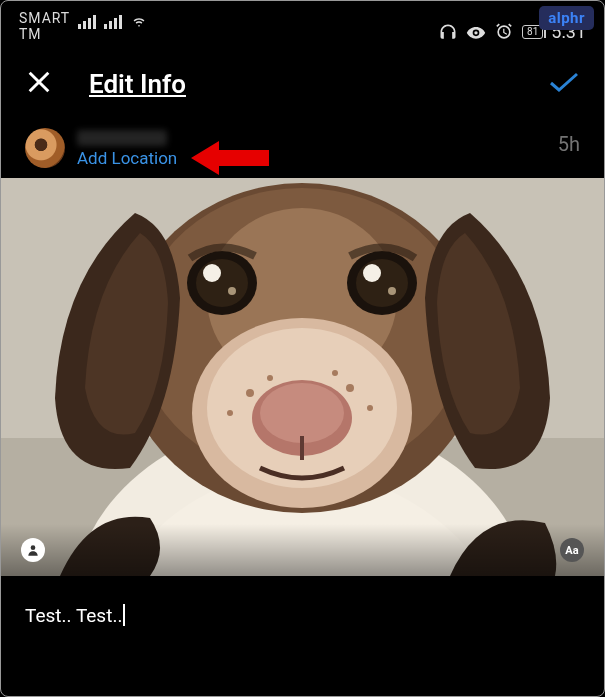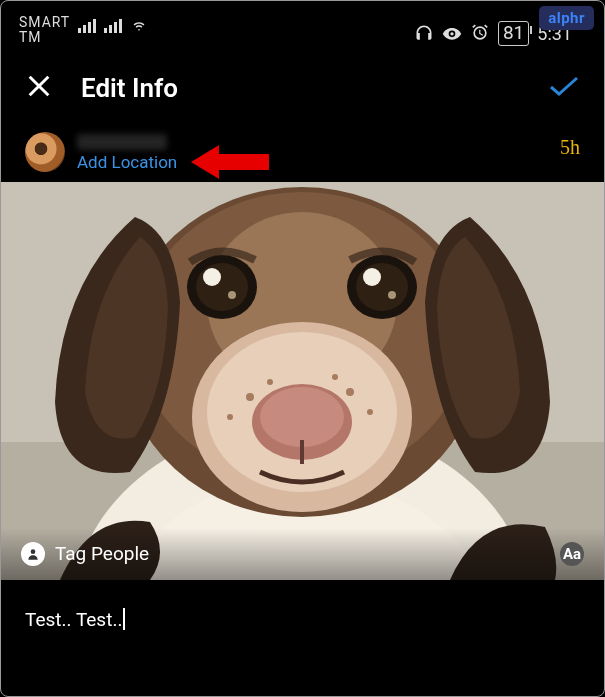--- a/index.html
+++ b/index.html
@@ -32,22 +32,22 @@
       padding: 3px 9px;
       border-radius: 5px;
       letter-spacing: 0.5px;
       z-index: 100;
     }
     
     
     .status-bar {
       display: flex;
       justify-content: space-between;
-      align-items: flex-end;
-      padding: 10px 32px 6px 18px;
+      align-items: center;
+      padding: 10px 18px 6px 18px;
       color: #ddd;
       font-size: 15px;
     }
     .status-left {
       display: flex;
       align-items: flex-start;
       gap: 8px;
     }
     .carrier {
       display: flex;
@@ -87,21 +87,21 @@
       align-items: center;
       gap: 8px;
       margin-top: 10px;
     }
     .status-right svg { width: 20px; height: 20px; }
     
     .battery-box {
       border: 1.5px solid #ccc;
       border-radius: 3px;
       padding: 0 4px;
-      font-size: 19px;
+      font-size: 10px;
       line-height: 1.2;
       position: relative;
     }
     .battery-box::after {
       content: '';
       position: absolute;
       right: -4px;
       top: 4px;
       width: 2px;
       height: 8px;
@@ -114,21 +114,22 @@
     
     .header {
       display: flex;
       align-items: center;
       justify-content: space-between;
       padding: 20px 24px 16px 24px;
     }
     .header-left {
       display: flex;
       align-items: center;
-      gap: 28px;
+      gap: 36px;
+      text-decoration: underline;
     }
     .close-btn svg {
       width: 28px;
       height: 28px;
       stroke: #fff;
       stroke-width: 2.5;
     }
     .header-title {
       font-size: 26px;
       font-weight: 600;
@@ -172,24 +173,23 @@
       background: #3c3c3c;
       border-radius: 3px;
       filter: blur(3px);
       opacity: 0.6;
     }
     .add-location {
       color: #3a93e6;
       font-size: 17px;
     }
     .time-ago {
-      color: #eab308;
+      color: #737373;
       font-size: 20px;
       margin-top: 4px;
-      font-family: Liberation Serif, serif;
     }
     
     
     .red-arrow {
       position: absolute;
       left: 190px;
       top: 22px;
       z-index: 50;
     }
     
@@ -386,24 +386,23 @@
   </svg>
   
   <div class="image-overlay">
     <div class="overlay-btn">
       <div class="overlay-icon">
         <svg viewBox="0 0 24 24">
             <circle cx="12" cy="8" r="4"></circle>
             <path d="M4 22c0-4.4 3.6-8 8-8s8 3.6 8 8z"></path>
           </svg>
       </div>
-      <span>Tag People</span>
     </div>
     <div class="overlay-btn">
-      <div class="overlay-icon" style="background:#555;color:#fff;font-size:15px;margin-left:39px;">Aa</div>
+      <div class="overlay-icon" style="background:#555;color:#fff;font-size:11px;margin-left:39px;">Aa</div>
     </div>
   </div>
 </div>
 
 <div class="caption-area">
   <span>Test.. Test..</span>
     <span class="cursor"></span>
 </div>
 
 </body></html>

